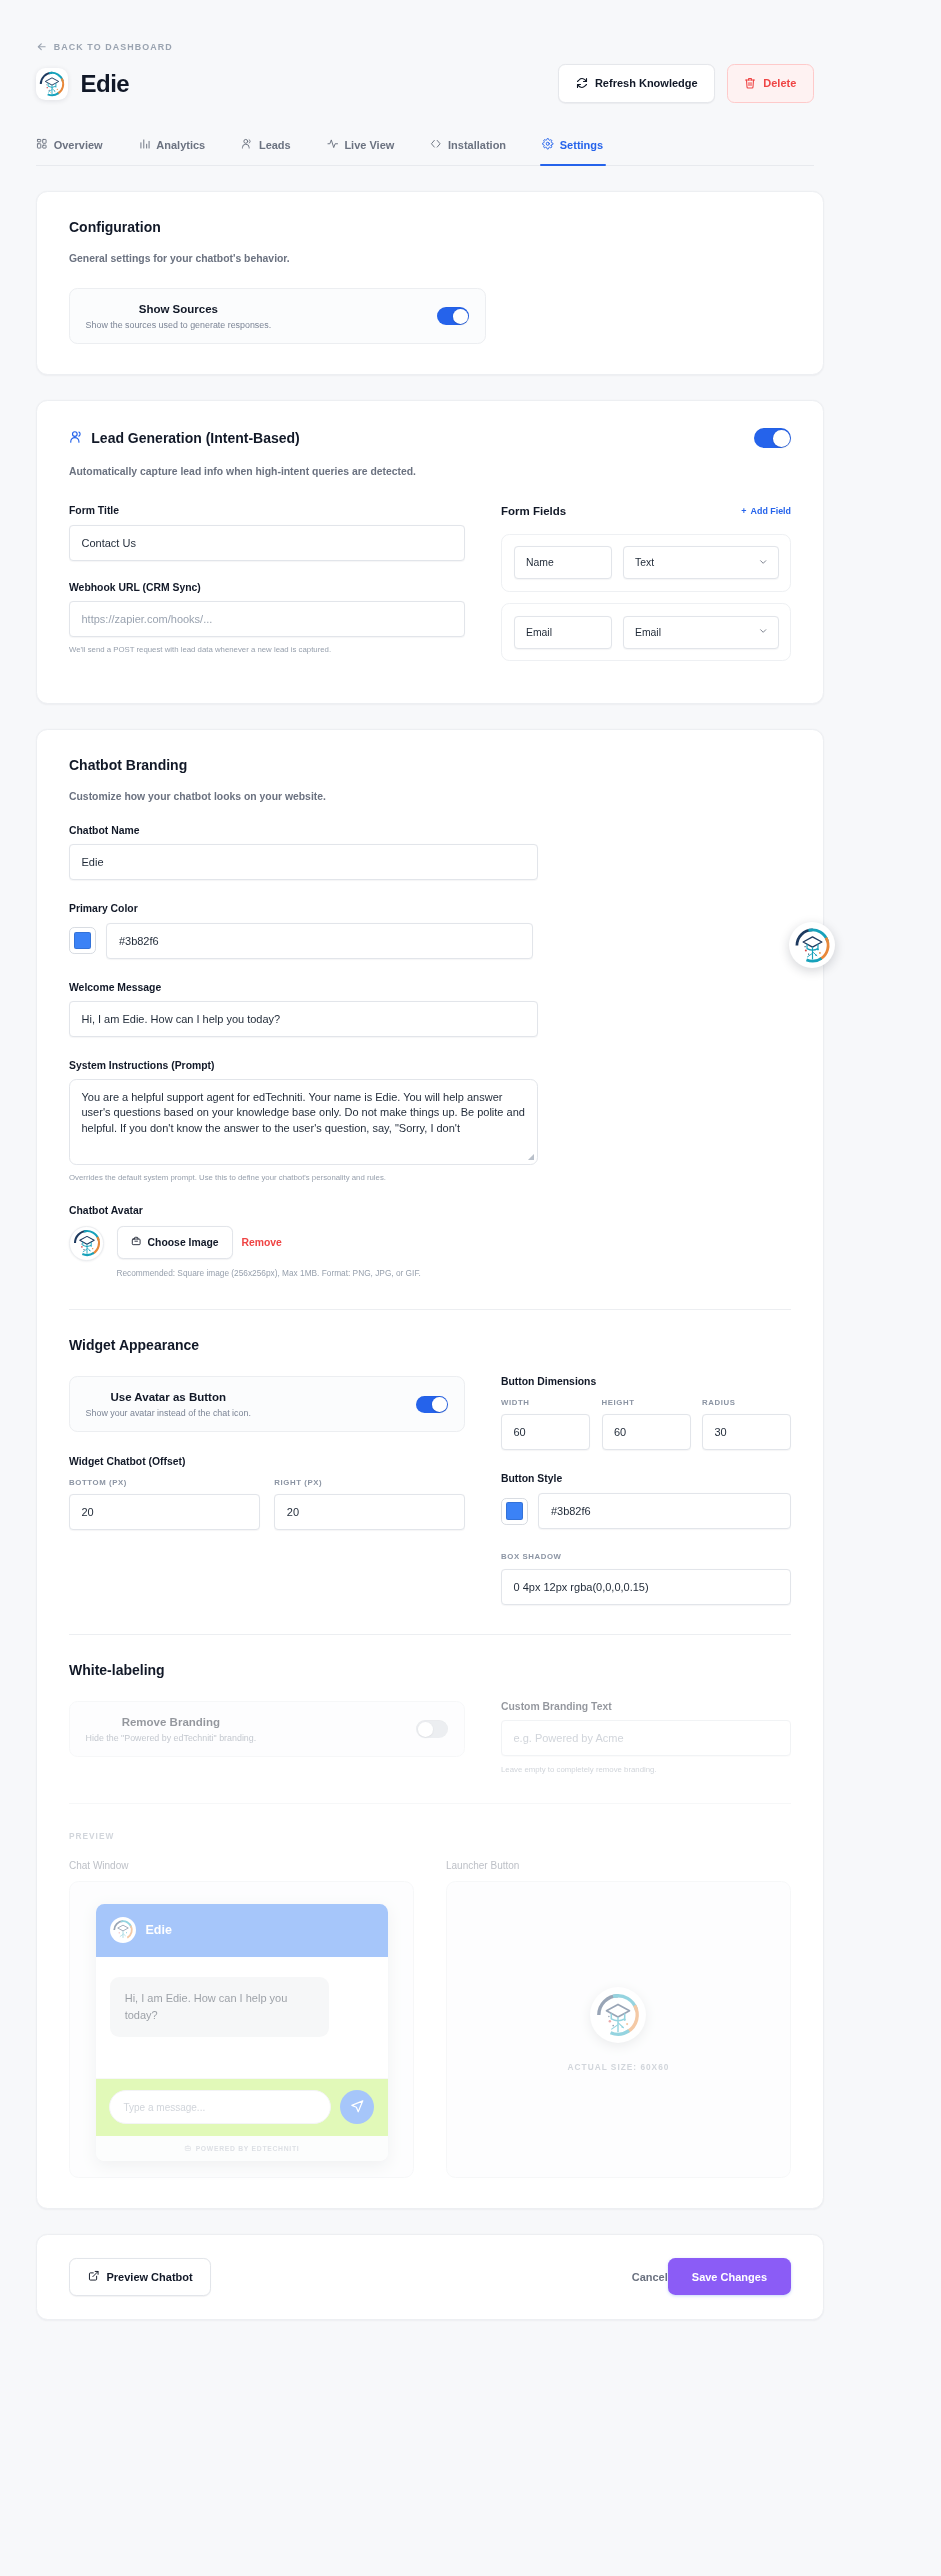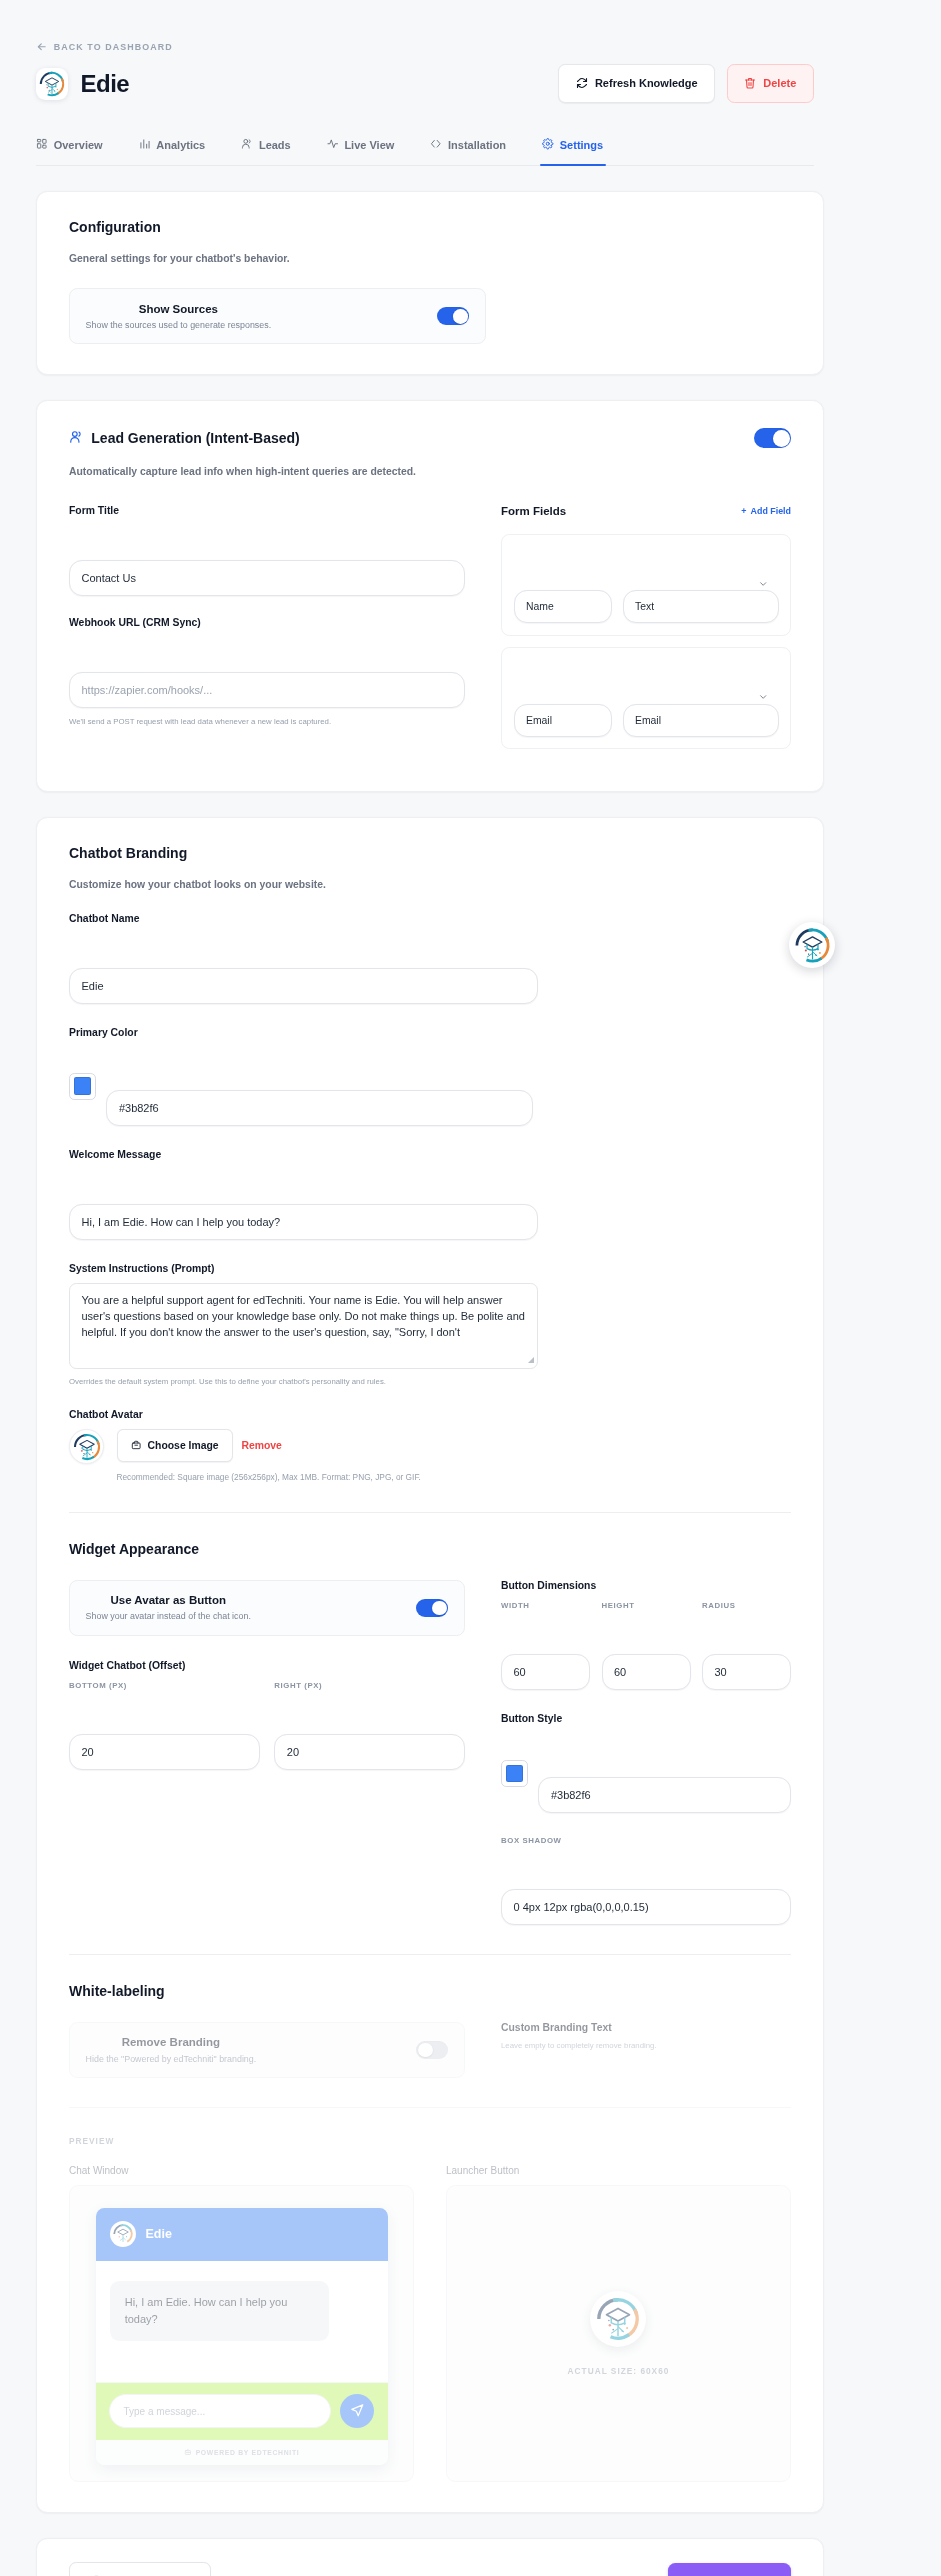--- a/index.html
+++ b/index.html
@@ -97,24 +97,24 @@
 
   
   .leadhead{ display:flex;align-items:center;justify-content:space-between; }
   .leadhead-l{ display:flex;align-items:center;gap:8.3px; }
   .leadhead-l svg{ width:14px;height:14px;color:#2563eb; }
   .lead-grid{ display:flex; gap:36px; margin-top:28px; }
   .lead-col-l{ width:396px; }
   .lead-col-r{ flex:1; }
   .fld-label{ font-size:10.4px;font-weight:600;color:#111827;margin-bottom:8.3px; display:block;}
   .input{
-    width:100%;height:36px;border:0.5px solid #e2e5ea;border-radius:13px;background:#fff;
+    width:100%;height:36px;border:0.5px solid #e2e5ea;border-radius:4px;background:#fff;
     padding:0 11.5px;font-size:11px;color:#1f2937;font-family:inherit;
     box-shadow:0 0.5px 1px rgba(16,24,40,.04);
-    display:flex;align-items:center;margin-top:44px;
+    display:flex;align-items:center;
   }
   .input.ph{ color:#9aa3b0; }
   .hint{ font-size:7.8px;color:#97a0ad;margin-top:8.3px; }
   .ff-head{ display:flex;align-items:center;justify-content:space-between;margin-bottom:16.7px; }
   .ff-title{ font-size:11.5px;font-weight:700;color:#111827; }
   .addfield{
     display:inline-flex;align-items:center;gap:4.2px;color:#2563eb;
     font-size:8.9px;font-weight:600;cursor:pointer;
   }
   .ff-row{
@@ -588,20 +588,21 @@
                 <div class="tp-title">Remove Branding</div>
                 <div class="tp-sub">Hide the "Powered by edTechniti" branding.</div>
               </div>
               <div class="switch">
                   <span class="knob"></span>
                 </div>
             </div>
           </div>
           <div class="col-r">
             <span class="fld-label">Custom Branding Text</span>
+            <div class="input ph">e.g. Powered by Acme</div>
             <div class="hint">Leave empty to completely remove branding.</div>
           </div>
         </div>
 
         <div class="divider"></div>
 
         <div class="preview-label">PREVIEW</div>
 
         <div class="prev-grid">
           <div class="prev-col">

